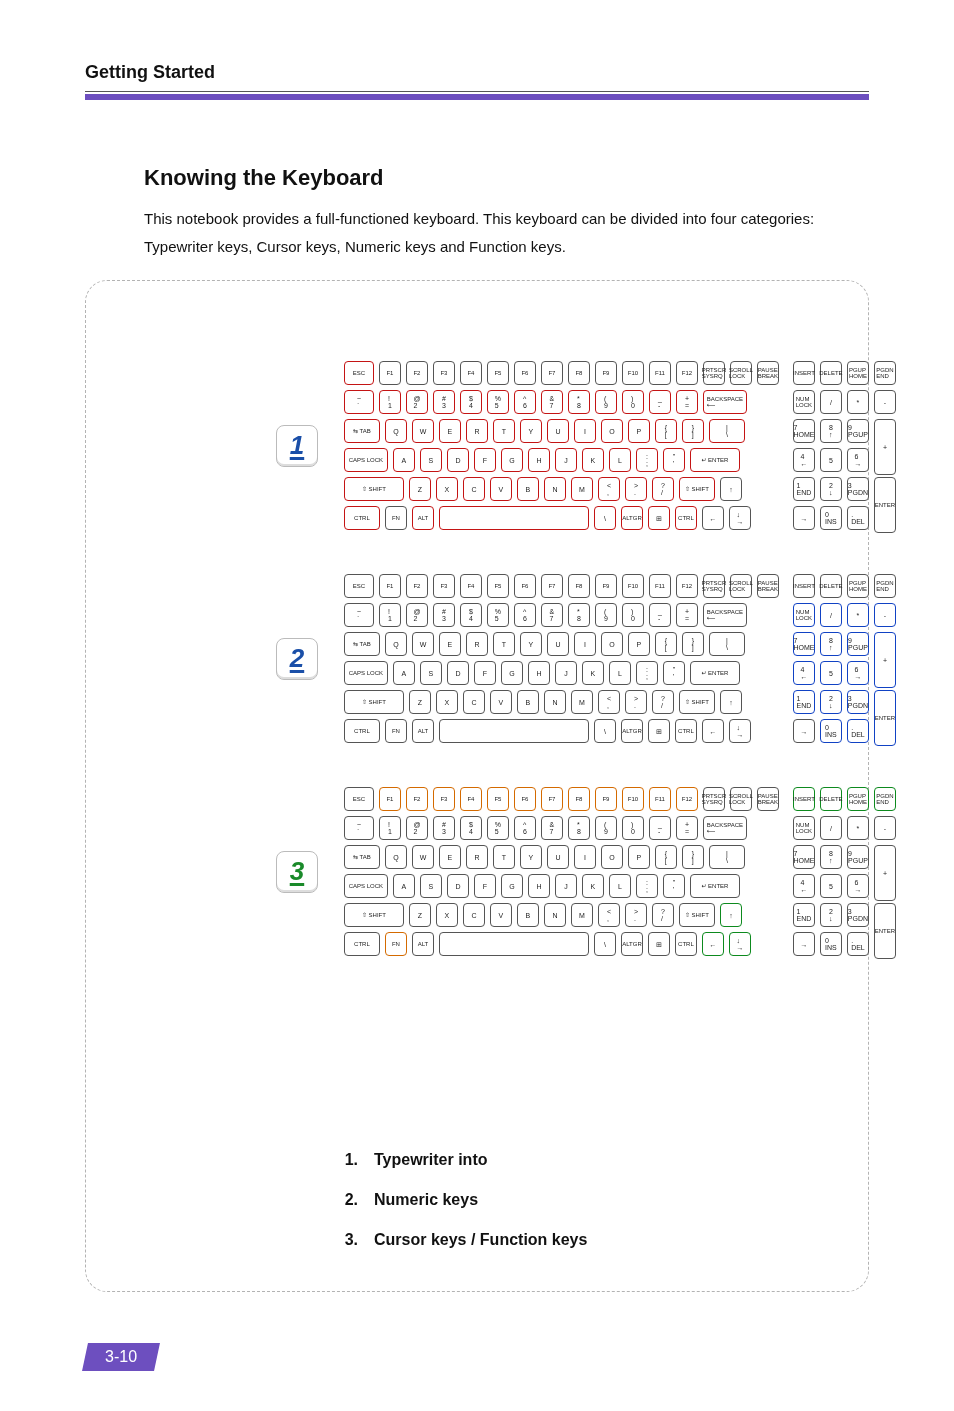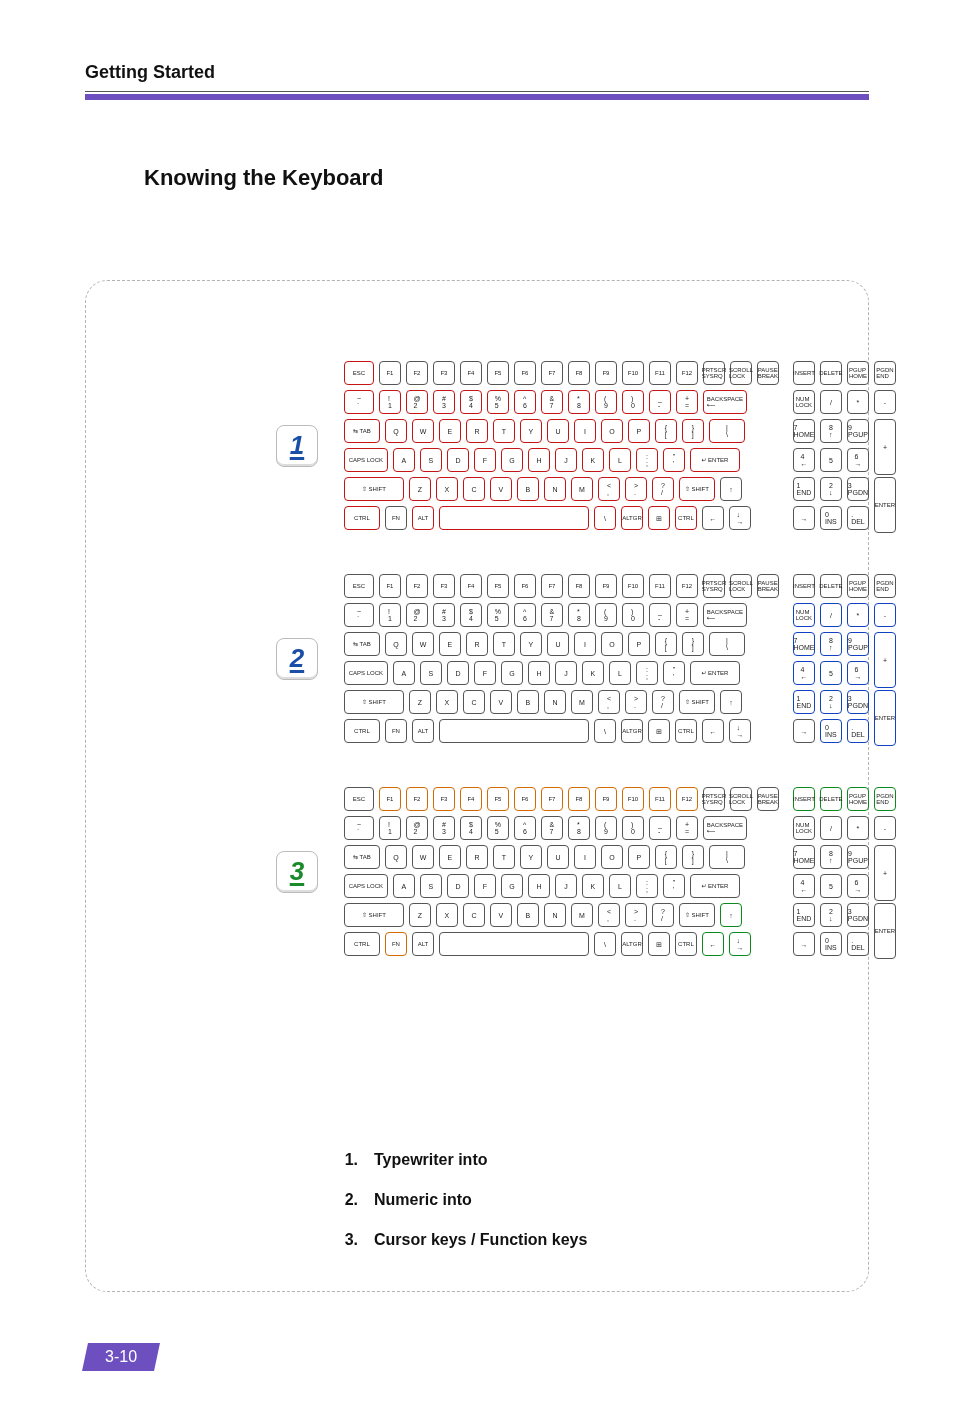--- a/index.html
+++ b/index.html
@@ -201,20 +201,21 @@
 <div class="page">
 
   <div class="header-area">
     <p class="header-title">Getting Started</p>
     <hr class="header-rule">
     <div class="accent-bar"></div>
   </div>
 
   <div class="content-block">
     <h2 class="subheading">Knowing the Keyboard</h2>
+    <p class="body-text">This notebook provides a full-functioned keyboard.    This keyboard can be divided into four categories: Typewriter keys, Cursor keys, Numeric keys and Function keys.</p>
   </div>
 
   <div class="diagram-frame">
 
     <div class="kbd-stack">
 
       <div class="kbd-row-block">
         <div class="badge badge-1">1</div>
         <div class="kbd">
           <div class="kbd-main">
@@ -768,21 +769,21 @@
 
     </div>
 
     <div class="legend-list">
       <div class="item">
         <span class="num">1.</span>
         <span>Typewriter into</span>
       </div>
       <div class="item">
         <span class="num">2.</span>
-        <span>Numeric into</span>
+        <span>Numeric keys</span>
       </div>
       <div class="item">
         <span class="num">3.</span>
         <span>Cursor keys / Function keys</span>
       </div>
     </div>
 
   </div>
 
   <div class="page-footer">

